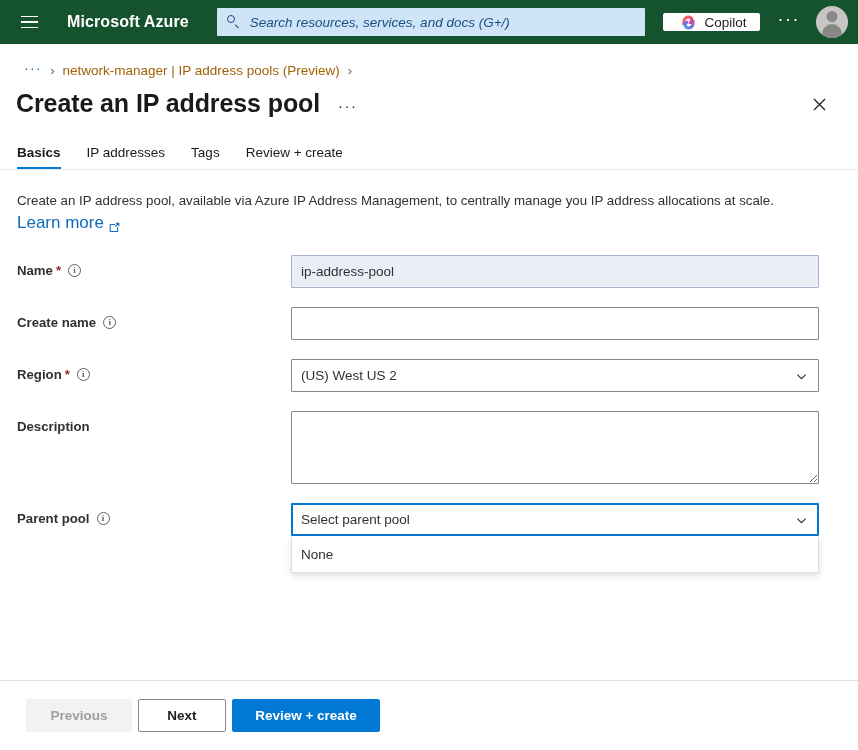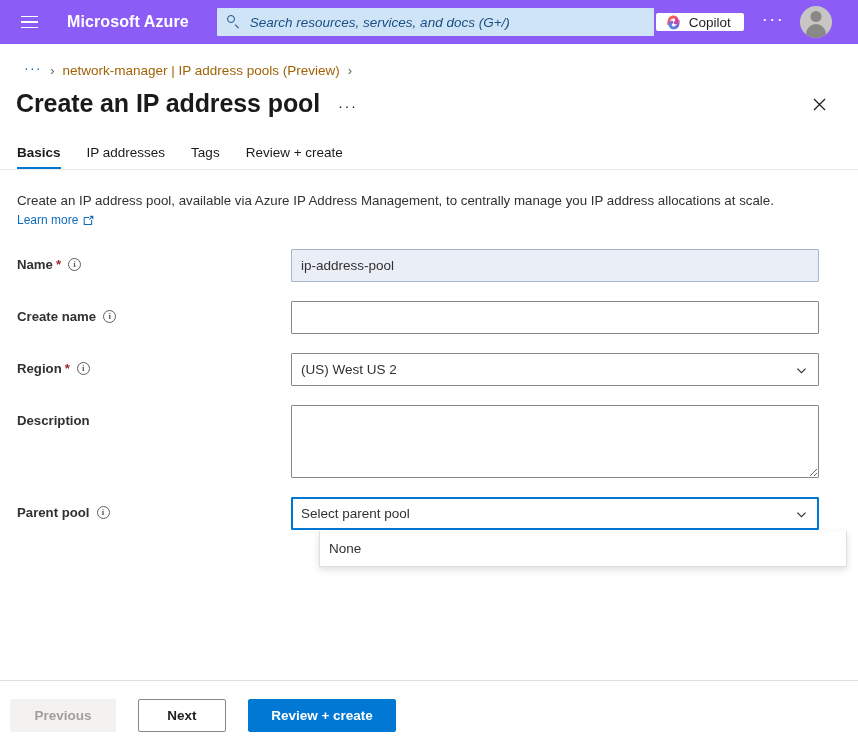--- a/index.html
+++ b/index.html
@@ -14,21 +14,21 @@
     font-family: "Liberation Sans", sans-serif;
     font-size: 13px;
     color: #323130;
     overflow: hidden;
     position: relative;
   }
 
   
   .topbar {
     height: 44px;
-    background: #8b5cf6;
+    background: #14532d;
     display: flex;
     align-items: center;
     padding: 0 10px;
     box-sizing: border-box;
     text-align: right;
   }
   .hamburger {
     width: 34px;
     height: 34px;
     display: flex;
@@ -93,27 +93,27 @@
     transform: rotate(45deg);
     transform-origin: left center;
   }
   .search-placeholder {
     color: #1b4f82;
     font-size: 13.5px;
     white-space: nowrap;
     font-style: italic;
   }
   .copilot-btn {
-    margin-left: 2px;
+    margin-left: 18px;
     height: 18px;
     background: #ffffff;
     border-radius: 2px;
     display: flex;
     align-items: center;
-    padding: 0 13px 0 9px;
+    padding: 0 13px 0 17px;
     cursor: pointer;
     flex: 0 0 auto;
   }
   .copilot-icon {
     width: 17px;
     height: 17px;
     margin-right: 7px;
     flex: 0 0 auto;
   }
   .copilot-label {
@@ -278,21 +278,21 @@
   .intro {
     font-size: 13.3px;
     color: #323130;
     line-height: 1.45;
     max-width: 810px;
   }
   .learn-more {
     display: inline-flex;
     align-items: center;
     color: #0f6cbd;
-    font-size: 12px;
+    font-size: 17px;
     margin-top: 3px;
     cursor: pointer;
   }
   .ext-icon {
     margin-left: 5px;
     width: 10px;
     height: 10px;
     display: inline-block;
     position: relative;
   }
@@ -402,21 +402,20 @@
     position: absolute;
     top: 34px;
     left: 0;
     width: 100%;
     background: #ffffff;
     border: 1px solid #e1dfdd;
     border-top: none;
     box-shadow: 0 3px 7px rgba(0,0,0,.13);
     box-sizing: border-box;
     z-index: 20;
-    margin-left: 28px;
   }
   .dropdown-item {
     height: 35px;
     display: flex;
     align-items: center;
     padding: 0 9px;
     font-size: 13.5px;
     color: #323130;
     cursor: pointer;
   }
@@ -425,23 +424,23 @@
   .footer {
     position: absolute;
     left: 0;
     bottom: 0;
     width: 858px;
     height: 70px;
     border-top: 1px solid #e1dfdd;
     background: #ffffff;
     display: flex;
     align-items: center;
-    padding-left: 10px;
-    box-sizing: border-box;
-    gap: 22px;
+    padding-left: 26px;
+    box-sizing: border-box;
+    gap: 6px;
   }
   .btn {
     height: 33px;
     min-width: 106px;
     font-family: "Liberation Sans", sans-serif;
     font-size: 13.5px;
     font-weight: 600;
     border-radius: 2px;
     cursor: pointer;
     display: inline-flex;

